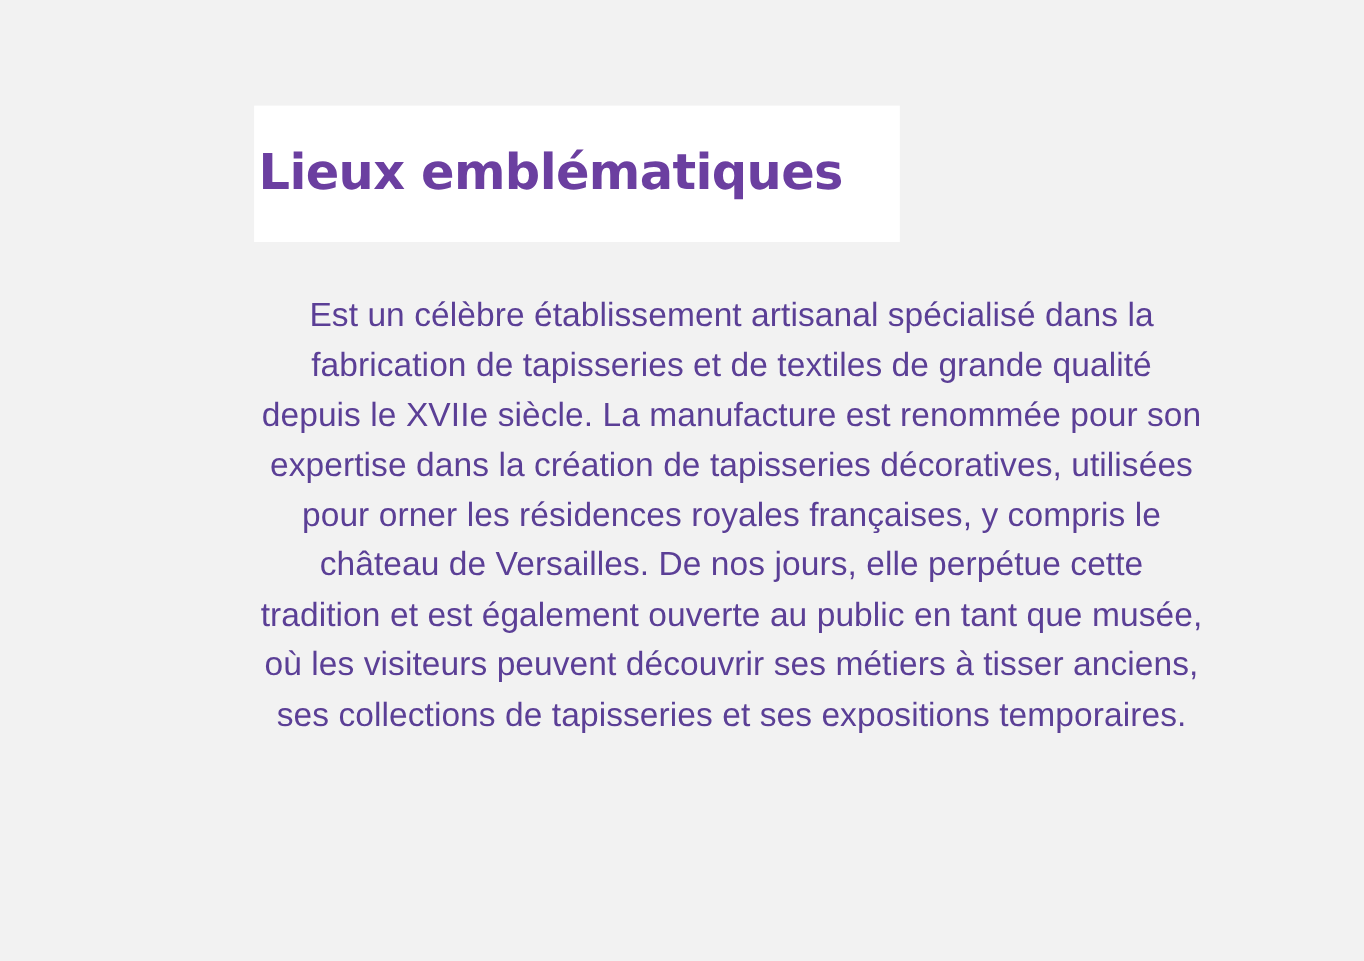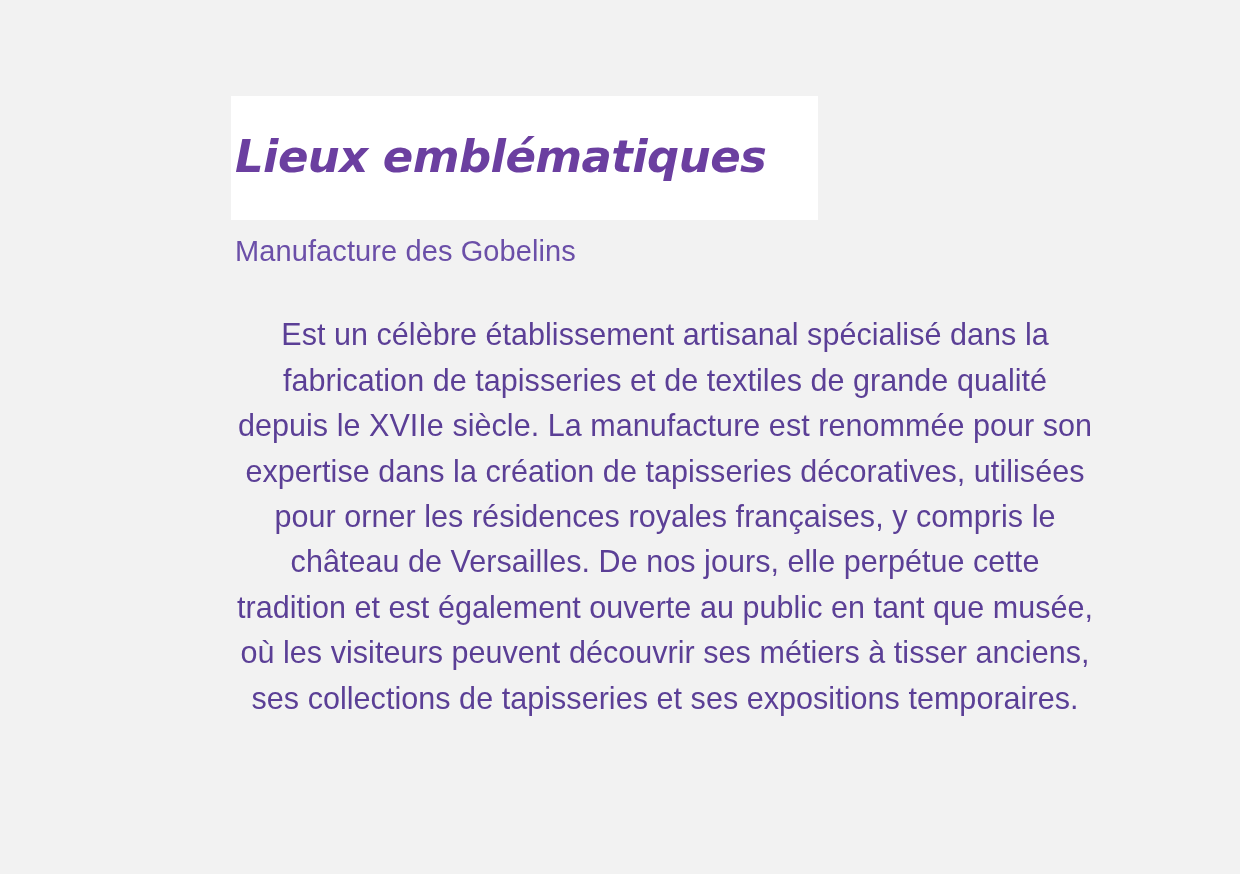--- a/index.html
+++ b/index.html
@@ -37,21 +37,20 @@
 
   .title {
     display: block;
     font-family: "DejaVu Sans", sans-serif;
     font-size: 45px;
     line-height: 50px;
     font-weight: 600;
     letter-spacing: -0.6px;
     color: #6b3fa0;
     white-space: nowrap;
-    font-style: italic;
   }
 
   .subtitle {
     margin-top: 14px;
     font-size: 29px;
     line-height: 34px;
     font-weight: 400;
     color: #6b4fa8;
     letter-spacing: 0.1px;
   }
@@ -71,18 +70,17 @@
 </head>
 <body>
 
 <div class="page">
   <div class="content">
 
     <div class="title-wrap">
       <h1 class="title">Lieux emblématiques</h1>
     </div>
 
-    <div class="subtitle">Manufacture des Gobelins</div>
 
     <div class="body-text">Est un célèbre établissement artisanal spécialisé dans la fabrication de tapisseries et de textiles de grande qualité depuis le XVIIe siècle. La manufacture est renommée pour son expertise dans la création de tapisseries décoratives, utilisées pour orner les résidences royales françaises, y compris le château de Versailles. De nos jours, elle perpétue cette tradition et est également ouverte au public en tant que musée, où les visiteurs peuvent découvrir ses métiers à tisser anciens, ses collections de tapisseries et ses expositions temporaires.</div>
 
   </div>
 </div>
 
 </body></html>

